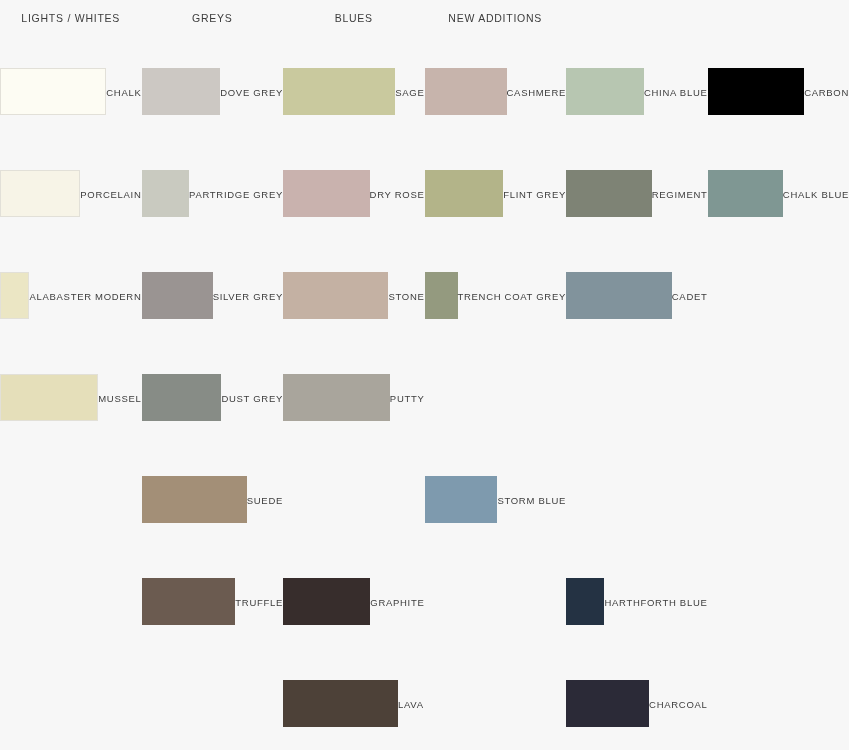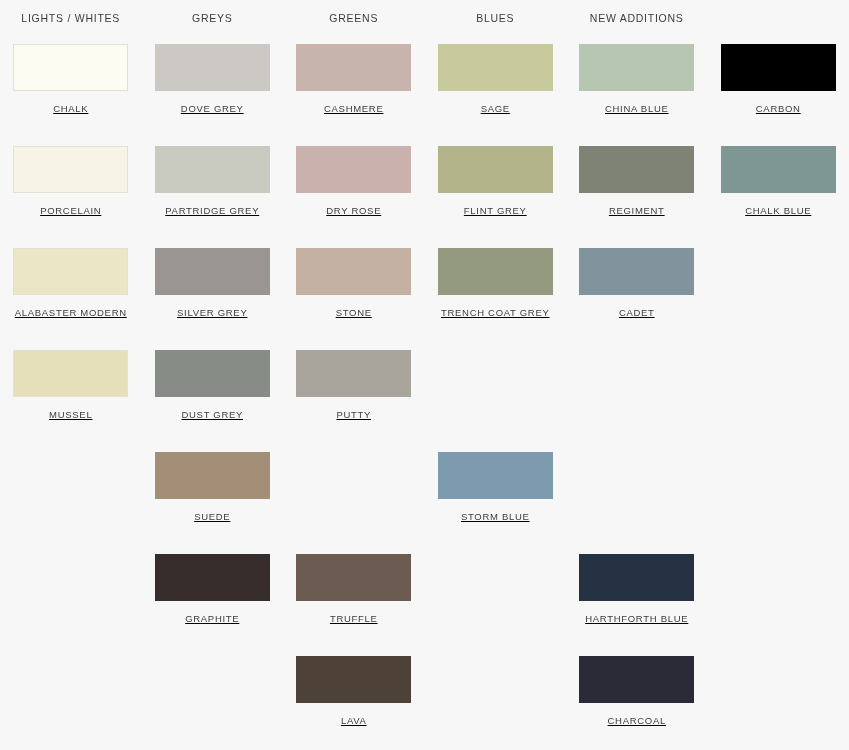--- a/index.html
+++ b/index.html
@@ -46,23 +46,22 @@
 
   .swatch-row {
     display: flex;
     width: 849px;
     height: 102px;
   }
 
   .cell {
     width: 141.5px;
     display: flex;
-    flex-direction: column;
+    flex-direction: row;
     align-items: center;
-    text-decoration: underline;
   }
 
   .cell.empty .swatch-chip,
   .cell.empty .swatch-label {
     visibility: hidden;
   }
 
   .swatch-chip {
     width: 115px;
     height: 47px;
@@ -86,44 +85,43 @@
   }
 </style>
 </head>
 <body>
 
 <div class="palette-board">
 
   <div class="header-row">
     <div class="header-cell">LIGHTS / WHITES</div>
     <div class="header-cell">GREYS</div>
-    <div class="header-cell">GREENS</div>
     <div class="header-cell">BLUES</div>
     <div class="header-cell">NEW ADDITIONS</div>
   </div>
 
   <div class="grid-rows" id="swatch-grid">
       <div class="swatch-row">
         <div class="cell">
           <div class="swatch-chip bordered" style="background: rgb(253, 252, 243);"></div>
           <div class="swatch-label">CHALK</div>
         </div>
         <div class="cell">
           <div class="swatch-chip" style="background: rgb(204, 200, 195);"></div>
           <div class="swatch-label">DOVE GREY</div>
         </div>
         <div class="cell">
+          <div class="swatch-chip" style="background: rgb(201, 201, 158);"></div>
+          <div class="swatch-label">SAGE</div>
+        </div>
+        <div class="cell">
           <div class="swatch-chip" style="background: rgb(199, 180, 172);"></div>
           <div class="swatch-label">CASHMERE</div>
         </div>
         <div class="cell">
-          <div class="swatch-chip" style="background: rgb(201, 201, 158);"></div>
-          <div class="swatch-label">SAGE</div>
-        </div>
-        <div class="cell">
           <div class="swatch-chip" style="background: rgb(183, 198, 177);"></div>
           <div class="swatch-label">CHINA BLUE</div>
         </div>
         <div class="cell">
           <div class="swatch-chip" style="background: rgb(0, 0, 0);"></div>
           <div class="swatch-label">CARBON</div>
         </div>
       </div>
       <div class="swatch-row">
         <div class="cell">
@@ -216,27 +214,27 @@
           <div class="swatch-chip"></div>
           <div class="swatch-label"></div>
         </div>
       </div>
       <div class="swatch-row">
         <div class="cell empty">
           <div class="swatch-chip"></div>
           <div class="swatch-label"></div>
         </div>
         <div class="cell">
+          <div class="swatch-chip" style="background: rgb(107, 91, 80);"></div>
+          <div class="swatch-label">TRUFFLE</div>
+        </div>
+        <div class="cell">
           <div class="swatch-chip" style="background: rgb(55, 45, 44);"></div>
           <div class="swatch-label">GRAPHITE</div>
         </div>
-        <div class="cell">
-          <div class="swatch-chip" style="background: rgb(107, 91, 80);"></div>
-          <div class="swatch-label">TRUFFLE</div>
-        </div>
         <div class="cell empty">
           <div class="swatch-chip"></div>
           <div class="swatch-label"></div>
         </div>
         <div class="cell">
           <div class="swatch-chip" style="background: rgb(36, 50, 67);"></div>
           <div class="swatch-label">HARTHFORTH BLUE</div>
         </div>
         <div class="cell empty">
           <div class="swatch-chip"></div>

